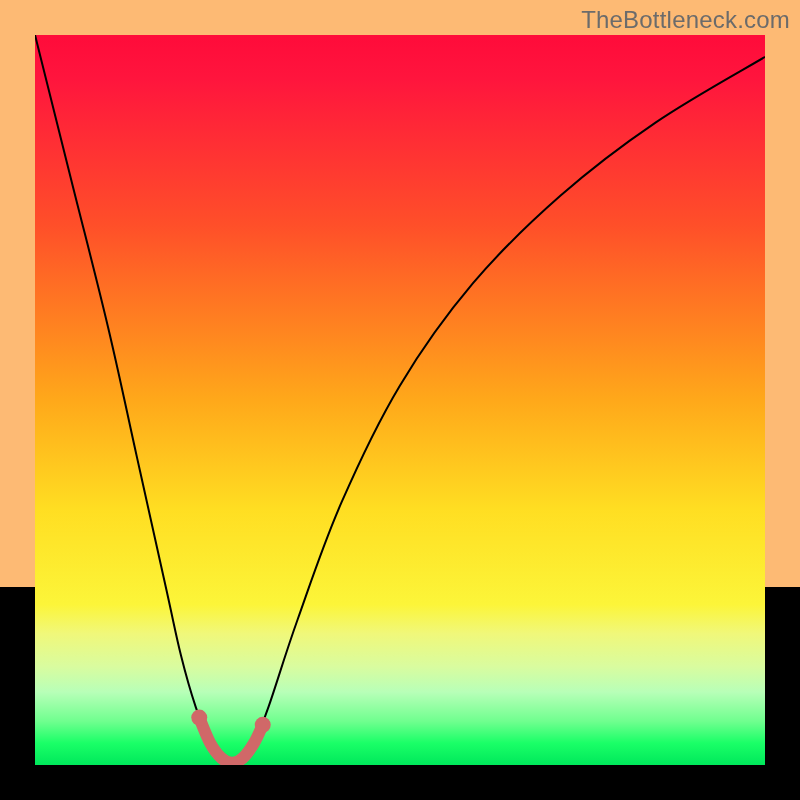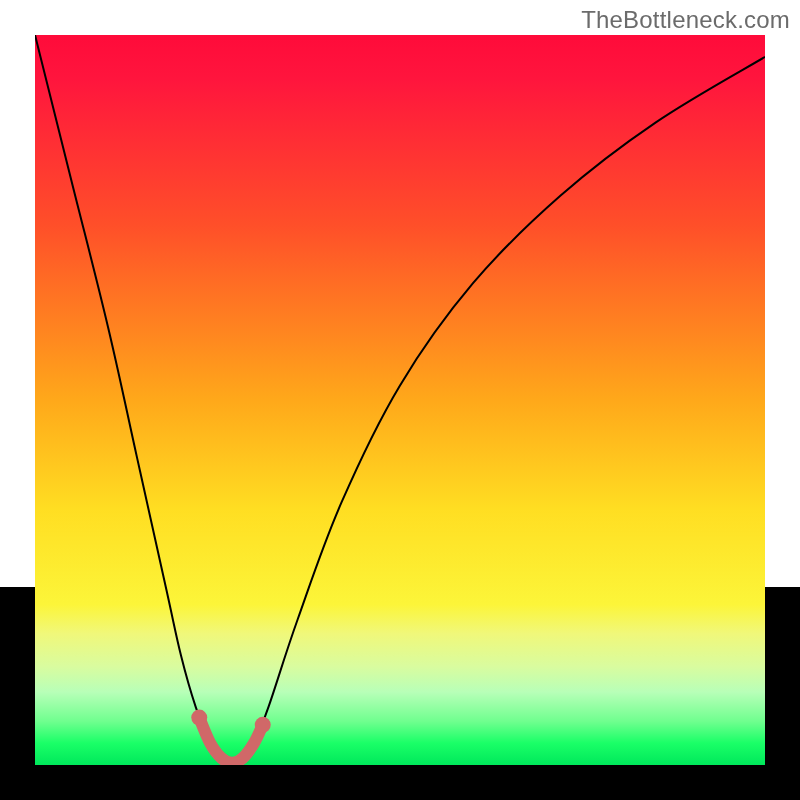--- a/index.html
+++ b/index.html
@@ -1,21 +1,21 @@
 <!DOCTYPE html>
 <html><head>
 <meta charset="utf-8">
 <style>
   * { margin: 0; padding: 0; box-sizing: border-box; }
   html, body { width: 800px; height: 800px; overflow: hidden; background: #000; }
   .canvas {
     position: relative;
     width: 800px;
     height: 587px;
-    background: #ffffff;
+    background: #fdba74;
   }
   .plot-area {
     position: absolute;
     left: 35px;
     top: 35px;
     width: 730px;
     height: 730px;
     background: linear-gradient(to bottom,
       #ff0b3a 0%,
       #ff153d 6%,

